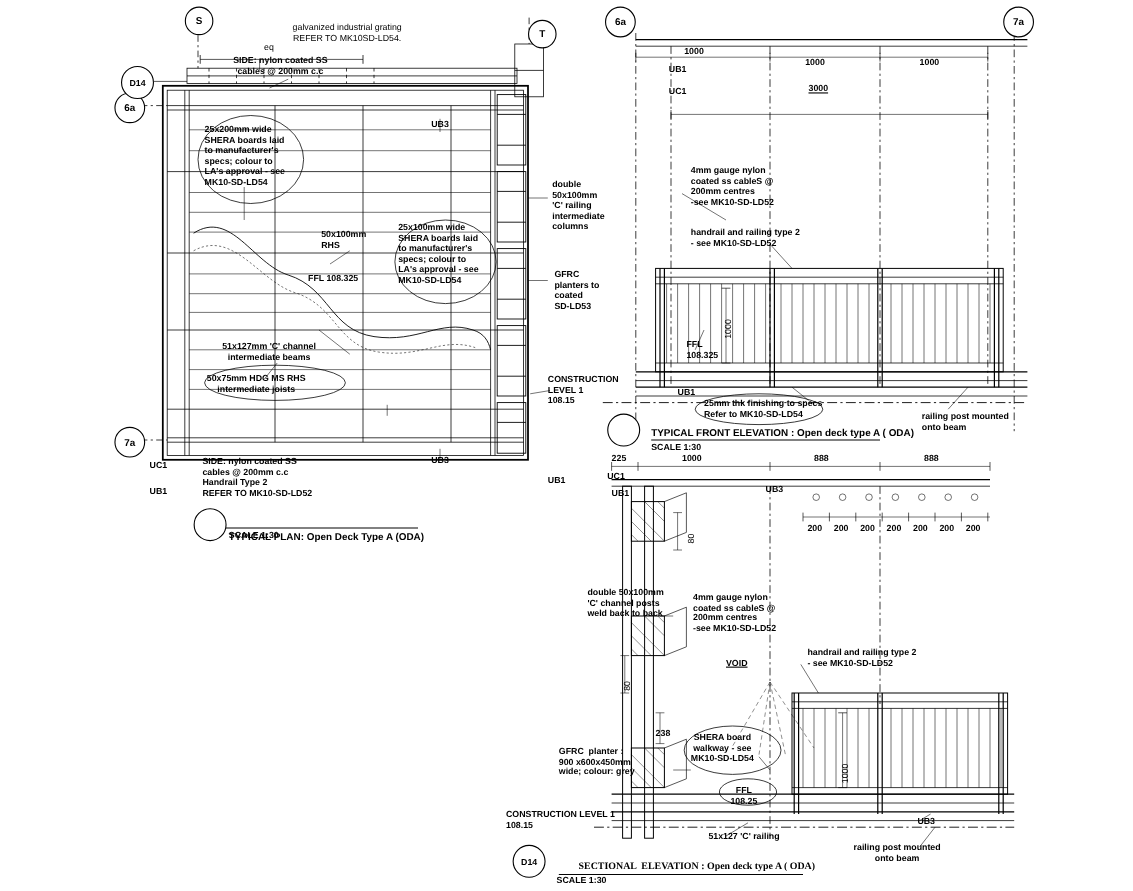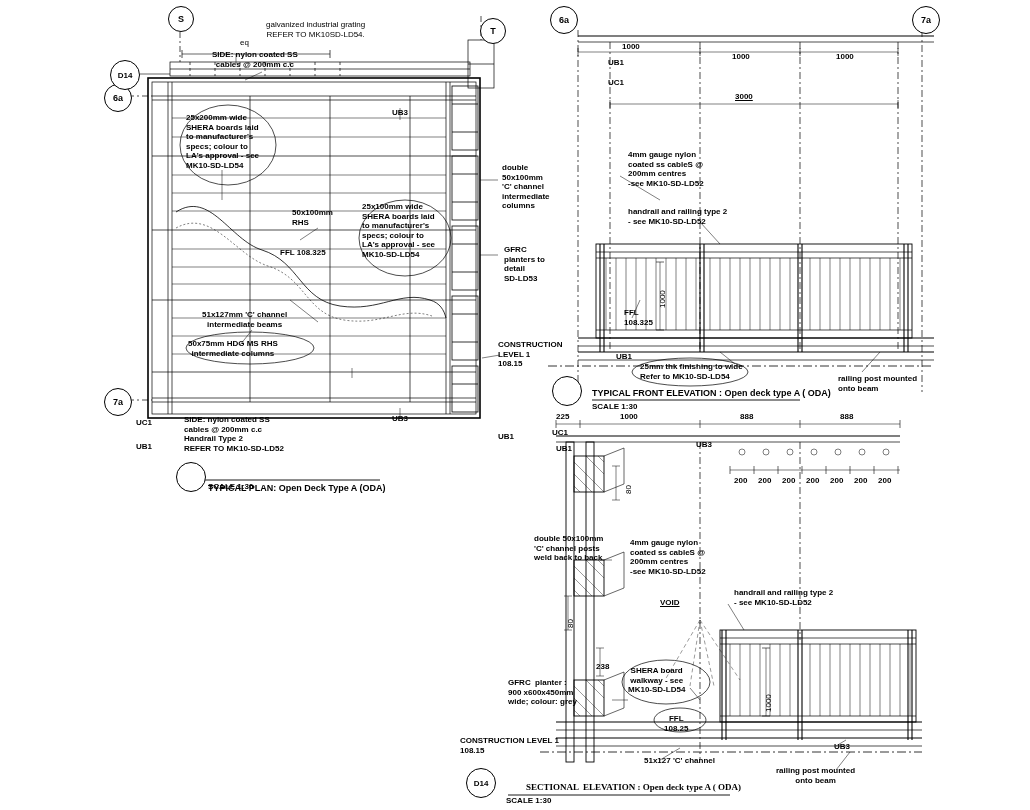--- a/index.html
+++ b/index.html
@@ -402,58 +402,58 @@
 to manufacturer's
 specs; colour to
 LA's approval - see
 MK10-SD-LD54</div>
 <div class="lbl b" style="left:292px;top:208px;">50x100mm
 RHS</div>
 <div class="lbl b" style="left:280px;top:248px;">FFL 108.325</div>
 <div class="lbl c b" style="left:202px;top:310px;">51x127mm 'C' channel
 intermediate beams</div>
 <div class="lbl c b" style="left:188px;top:339px;">50x75mm HDG MS RHS
-intermediate columns</div>
+intermediate joists</div>
 <div class="lbl b" style="left:502px;top:163px;">double
 50x100mm
-'C' channel
+'C' railing
 intermediate
 columns</div>
 <div class="lbl b" style="left:504px;top:245px;">GFRC
 planters to
-detail
+coated
 SD-LD53</div>
 <div class="lbl b" style="left:498px;top:340px;">CONSTRUCTION
 LEVEL 1
 108.15</div>
 <div class="lbl b" style="left:184px;top:415px;">SIDE: nylon coated SS
 cables @ 200mm c.c
 Handrail Type 2
 REFER TO MK10-SD-LD52</div>
 <div class="lbl b" style="left:392px;top:108px;">UB3</div>
 <div class="lbl b" style="left:392px;top:414px;">UB3</div>
 <div class="lbl b" style="left:136px;top:418px;">UC1</div>
 <div class="lbl b" style="left:136px;top:442px;">UB1</div>
 <div class="lbl b" style="left:498px;top:432px;">UB1</div>
 <div class="lbl b s9" style="left:208px;top:483px;">TYPICAL PLAN: Open Deck Type A (ODA)</div>
 <div class="lbl b" style="left:208px;top:482px;">SCALE 1:30</div>
 
 <div class="lbl c b" style="left:622px;top:42px;">1000</div>
 <div class="lbl c b" style="left:732px;top:52px;">1000</div>
 <div class="lbl c b" style="left:836px;top:52px;">1000</div>
-<div class="lbl c b" style="left:735px;top:92px;text-decoration:underline;">3000</div>
+<div class="lbl c b" style="left:735px;top:76px;text-decoration:underline;">3000</div>
 <div class="lbl b" style="left:628px;top:150px;">4mm gauge nylon
 coated ss cableS @
 200mm centres
 -see MK10-SD-LD52</div>
 <div class="lbl b" style="left:628px;top:207px;">handrail and railing type 2
 - see MK10-SD-LD52</div>
 <div class="lbl b" style="left:624px;top:308px;">FFL
 108.325</div>
-<div class="lbl b" style="left:640px;top:362px;">25mm thk finishing to wide
+<div class="lbl b" style="left:640px;top:362px;">25mm thk finishing to specs
 Refer to MK10-SD-LD54</div>
 <div class="lbl b" style="left:838px;top:374px;">railing post mounted
 onto beam</div>
 <div class="vert b" style="left:658px;top:308px;">1000</div>
 <div class="lbl b" style="left:608px;top:58px;">UB1</div>
 <div class="lbl b" style="left:608px;top:78px;">UC1</div>
 <div class="lbl b" style="left:616px;top:352px;">UB1</div>
 <div class="lbl b s9" style="left:592px;top:388px;">TYPICAL FRONT ELEVATION : Open deck type A ( ODA)</div>
 <div class="lbl b" style="left:592px;top:402px;">SCALE 1:30</div>
 
@@ -488,21 +488,21 @@
 <div class="lbl c b" style="left:628px;top:666px;text-align:center;">SHERA board
 walkway - see
 MK10-SD-LD54</div>
 <div class="lbl b" style="left:508px;top:678px;">GFRC  planter :
 900 x600x450mm
 wide; colour: grey</div>
 <div class="lbl c b" style="left:664px;top:714px;">FFL
 108.25</div>
 <div class="lbl b" style="left:460px;top:736px;">CONSTRUCTION LEVEL 1
 108.15</div>
-<div class="lbl b" style="left:644px;top:756px;">51x127 'C' channel</div>
+<div class="lbl b" style="left:644px;top:756px;">51x127 'C' railing</div>
 <div class="lbl c b" style="left:776px;top:766px;">railing post mounted
 onto beam</div>
 
 <div class="lbl b" style="left:552px;top:428px;">UC1</div>
 <div class="lbl b" style="left:556px;top:444px;">UB1</div>
 <div class="lbl b" style="left:696px;top:440px;">UB3</div>
 <div class="lbl b" style="left:834px;top:742px;">UB3</div>
 
 <div class="lbl b s9" style="left:526px;top:782px;font-family:Liberation Serif, serif;">SECTIONAL  ELEVATION : Open deck type A ( ODA)</div>
 <div class="lbl b" style="left:506px;top:796px;">SCALE 1:30</div>

